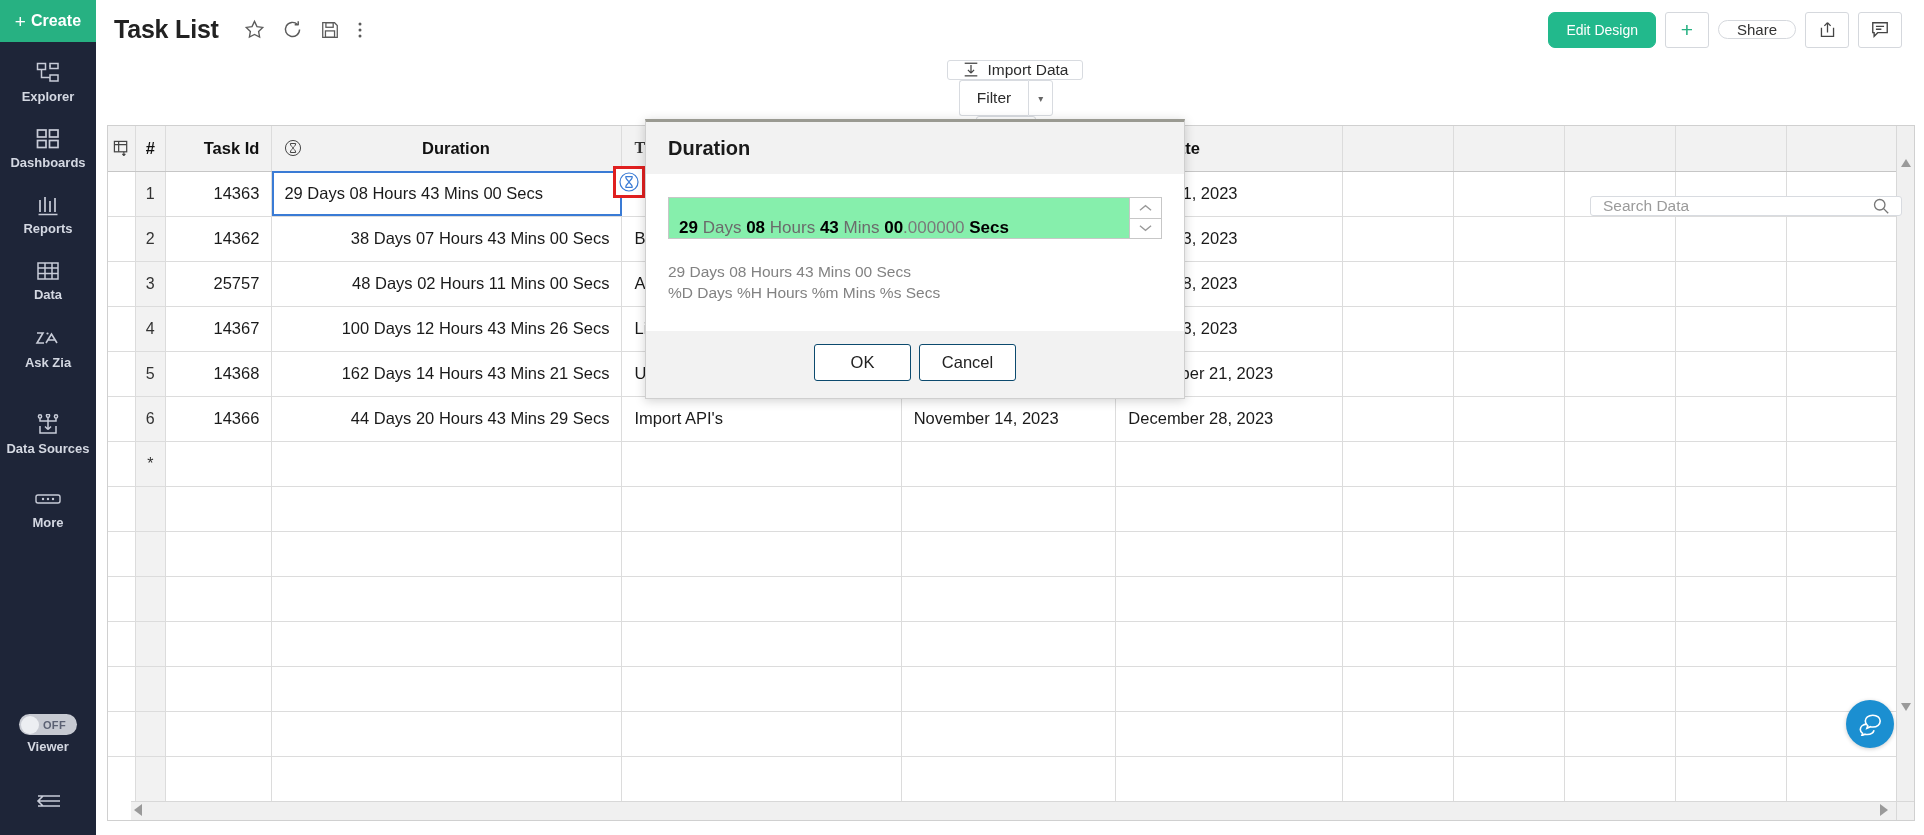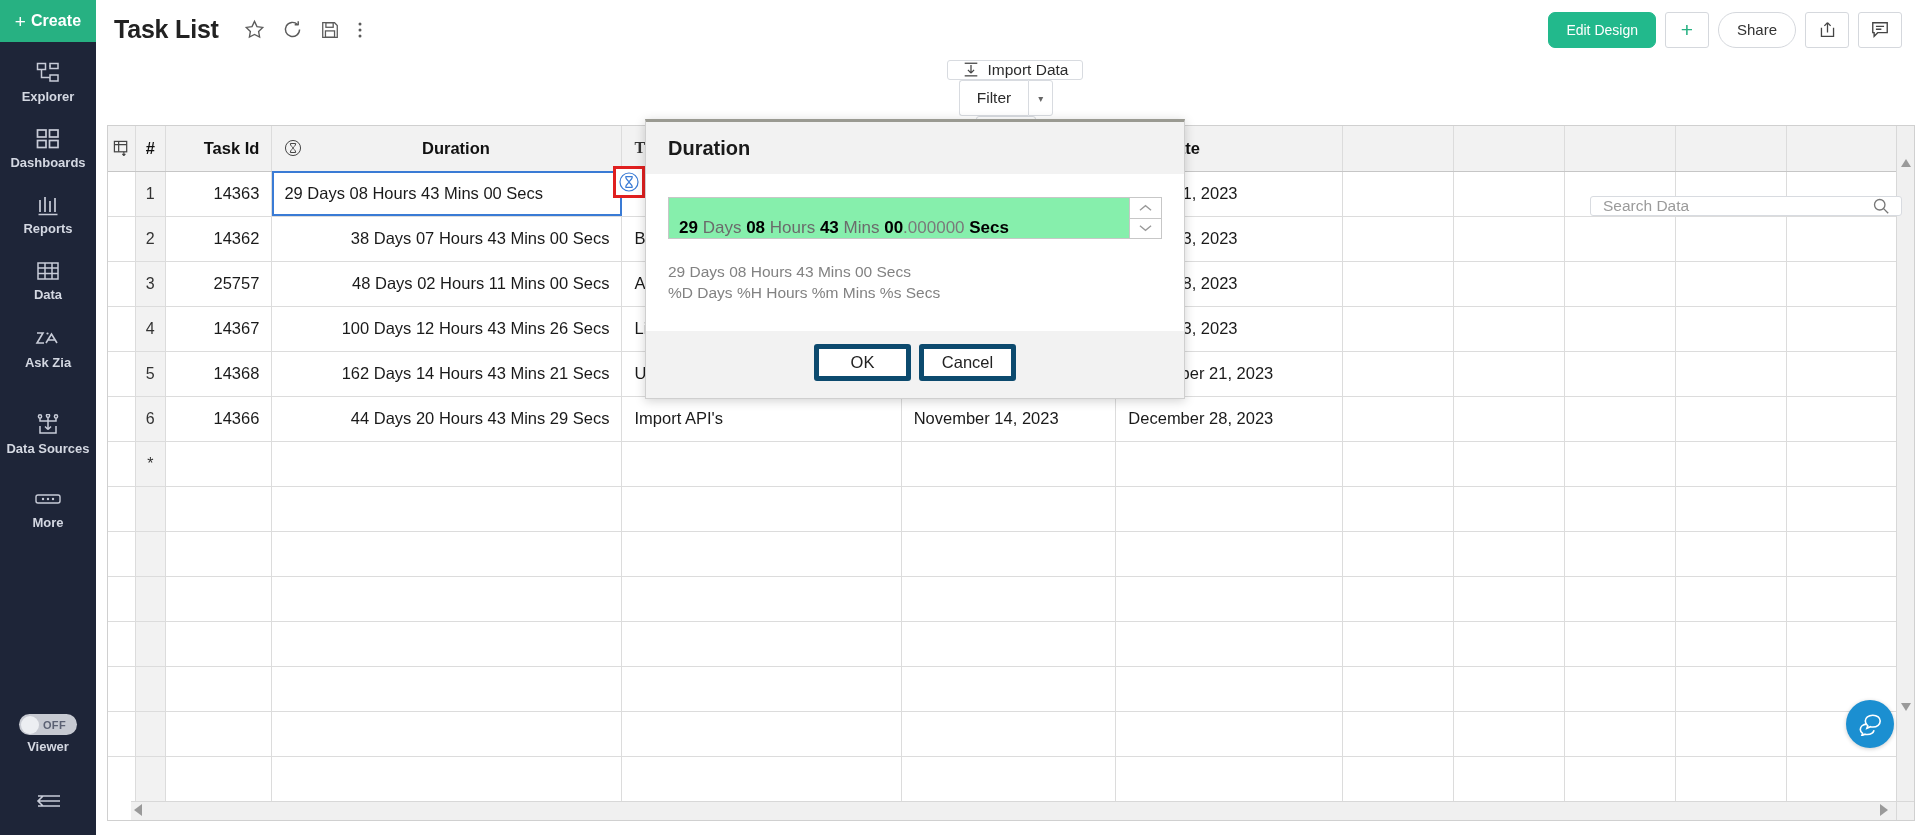--- a/index.html
+++ b/index.html
@@ -63,21 +63,21 @@
     font-size: 15px; color: #333; cursor: pointer;
     display: flex; align-items: center; justify-content: center;
     font-family: "Liberation Sans", sans-serif;
   }
   #edit-design {
     background: #22b98c; border-color: #22b98c; color: #fff;
     height: 36px; padding: 0 17px; font-size: 14px;
     border-radius: 7px;
   }
   #add-new-btn { height: 36px; width: 44px; font-size: 21px; color: #27b182; }
-  #share-btn  { height: 36px; padding: 0 18px; border-radius: 18px; }
+  #share-btn  { height: 19px; padding: 0 18px; border-radius: 18px; }
   #export-btn { height: 36px; width: 44px; }
   #comment-btn{ height: 36px; width: 44px; }
 
   
   #toolbar {
     position: absolute; left: 96px; top: 60px; right: 0; height: 48px;
     background: #fff; display: flex; align-items: center; z-index: 19; flex-direction: column;
   }
   .tb-btn {
     height: 36px; border: 1px solid #d8dbe0; background: #fff;
@@ -223,21 +223,21 @@
     display: flex; align-items: center; justify-content: center; cursor: pointer;
   }
   #spin-up { border-bottom: none; }
   #hint-lines { margin-top: 22px; color: #828282; font-size: 15.5px; line-height: 21px; }
   #modal-footer {
     background: #f2f2f2; padding: 13px 0 17px 0;
     display: flex; align-items: center; justify-content: center; gap: 8px;
   }
   .modal-btn {
     min-width: 97px; height: 37px;
-    border: 5px solid #0c4a6e; background: #fff; border-radius: 3px;
+    border: 1px solid #0c4a6e; background: #fff; border-radius: 3px;
     font-size: 16.5px; color: #222; cursor: pointer;
     font-family: "Liberation Sans", sans-serif;
   }
 
   
   #chat-fab {
     position: absolute; right: 30px; bottom: 87px;
     width: 48px; height: 48px; border-radius: 50%;
     background: #1b8fd1; display: flex; align-items: center; justify-content: center;
     cursor: pointer; z-index: 50; box-shadow: 0 1px 4px rgba(0,0,0,.2);

